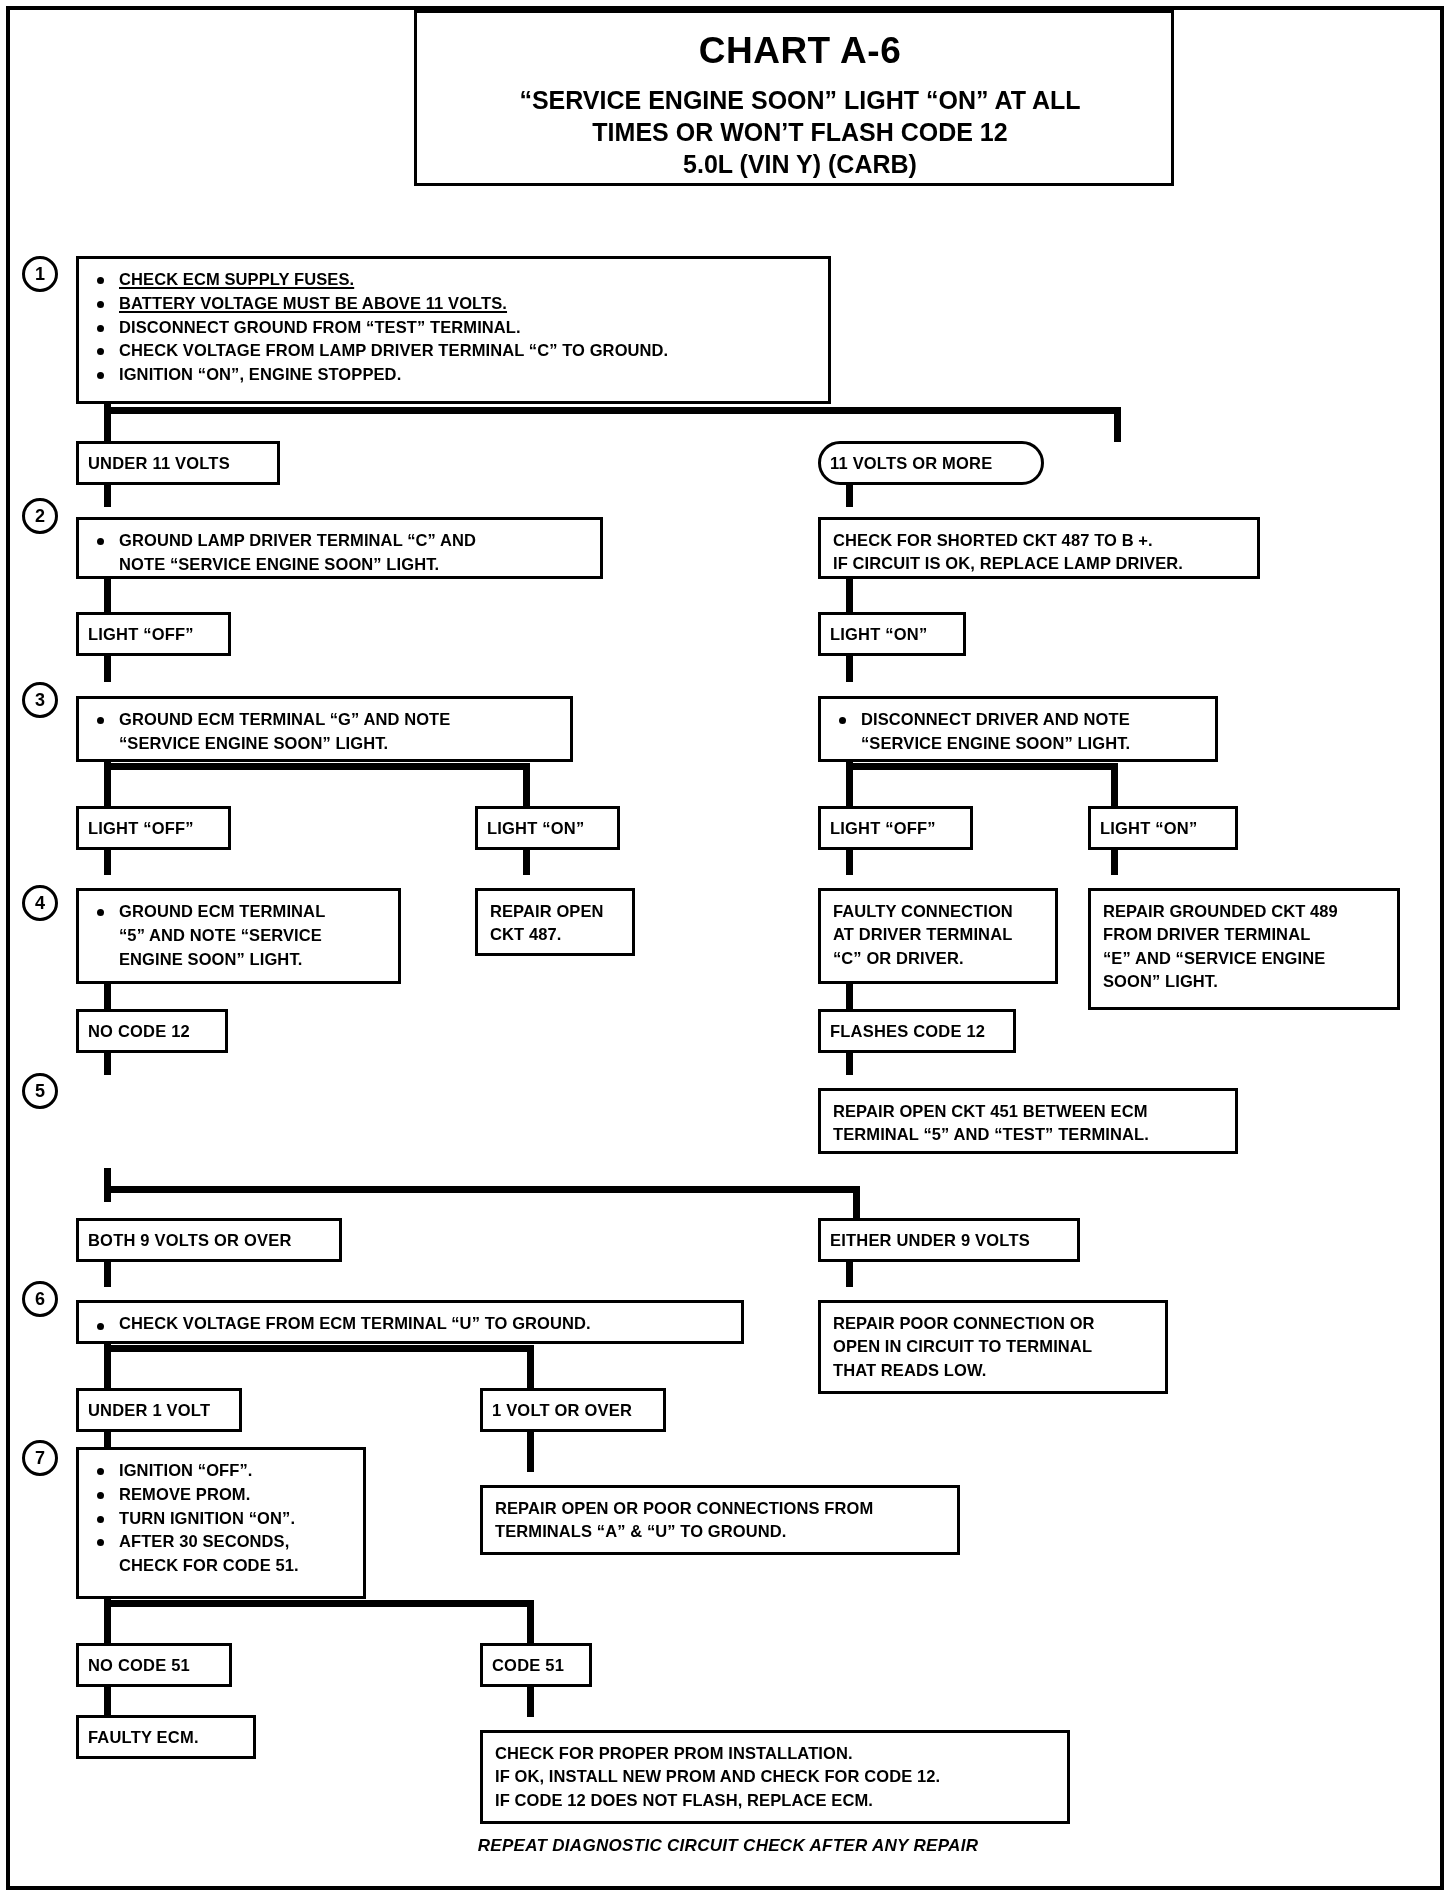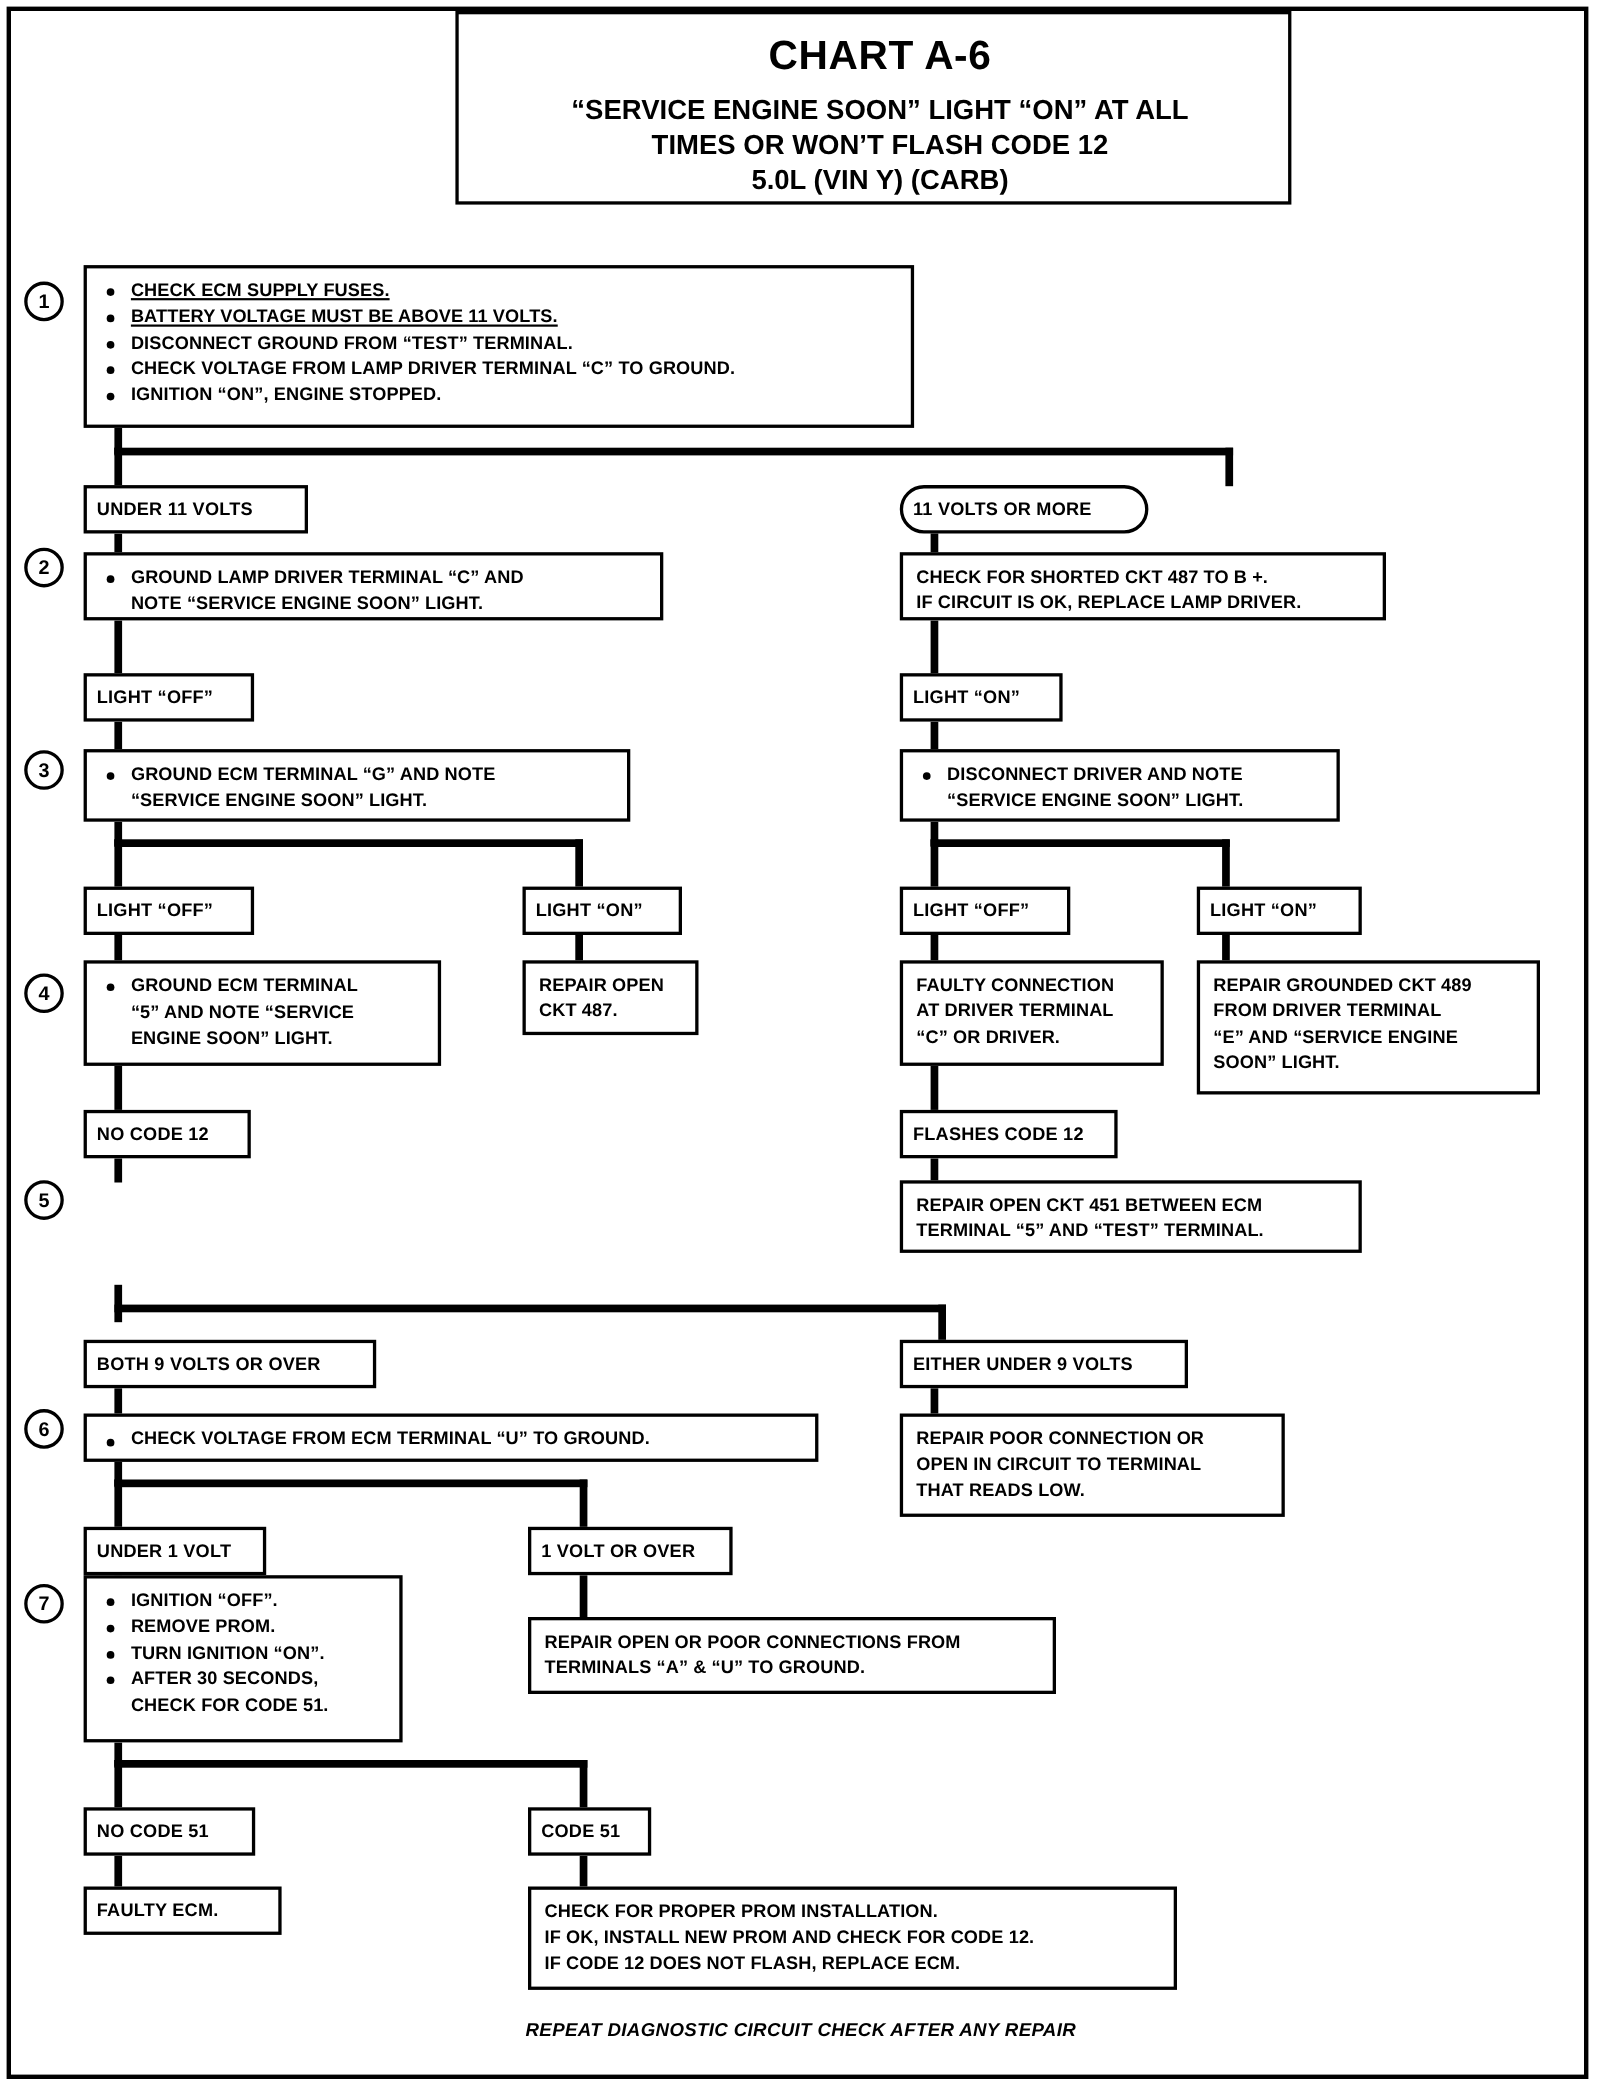--- a/index.html
+++ b/index.html
@@ -71,20 +71,21 @@
     letter-spacing: 0.2px;
     padding: 6px 9px 5px 9px;
     display: flex;
     align-items: center;
   }
   .text-box {
     font-size: 16.5px;
     letter-spacing: 0.1px;
     line-height: 1.42;
     padding: 9px 10px 9px 12px;
+    margin-top: 15px;
   }
   .text-box .ln { display: block; white-space: nowrap; }
 
   
   .bullets { margin: 0; padding: 0; list-style: none; }
   .bullets li {
     position: relative;
     padding-left: 28px;
     line-height: 1.44;
     font-size: 16.5px;

